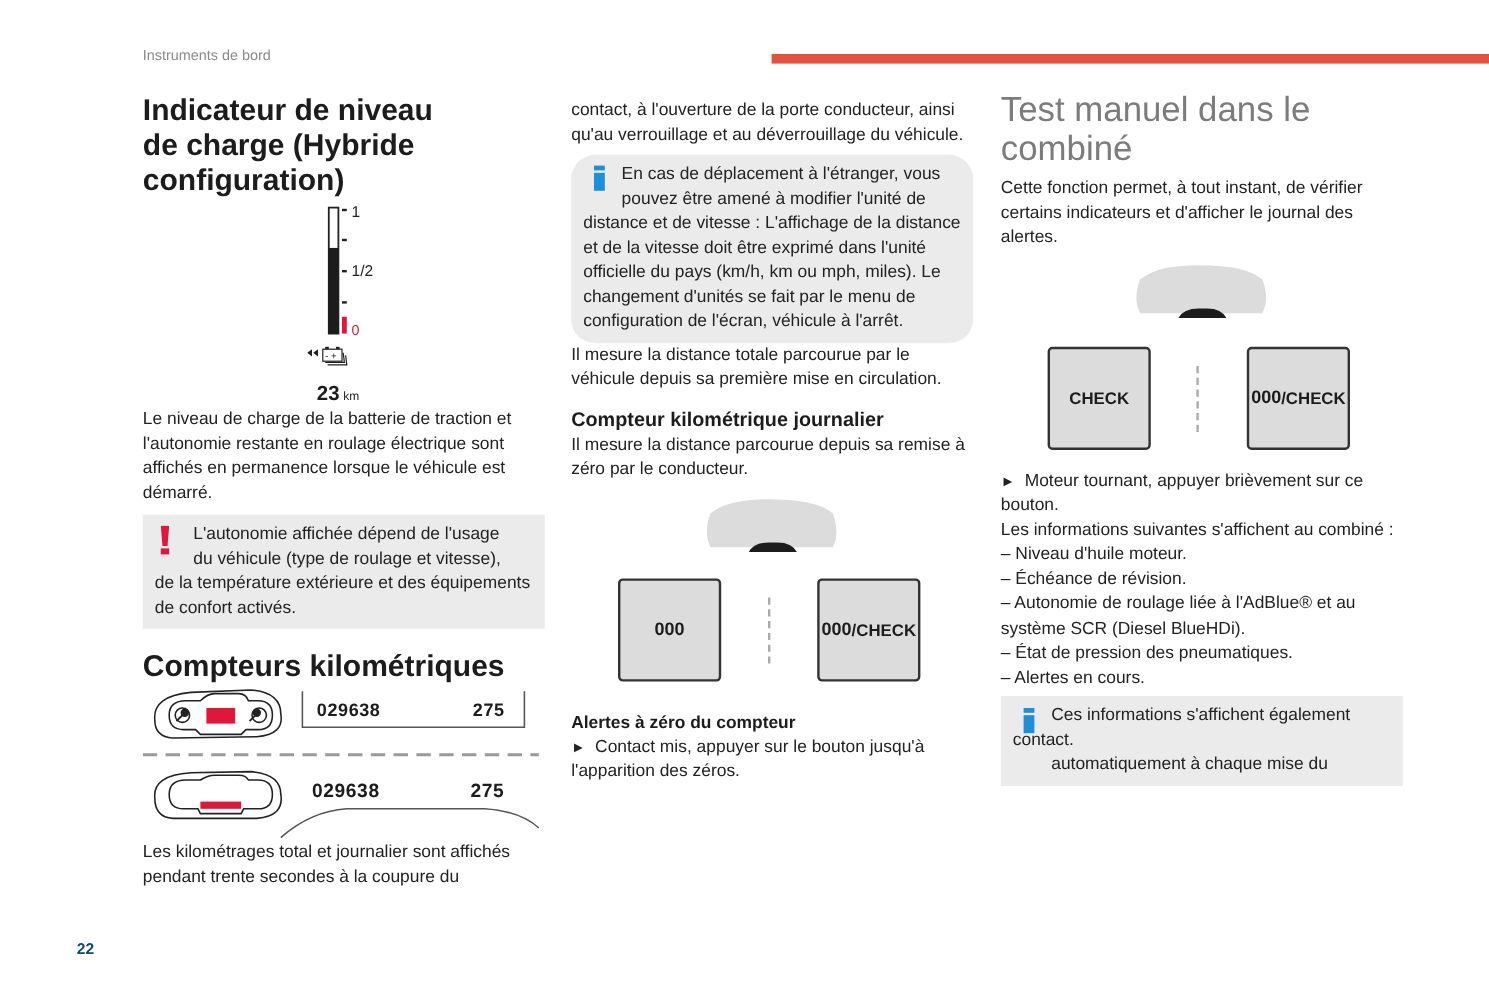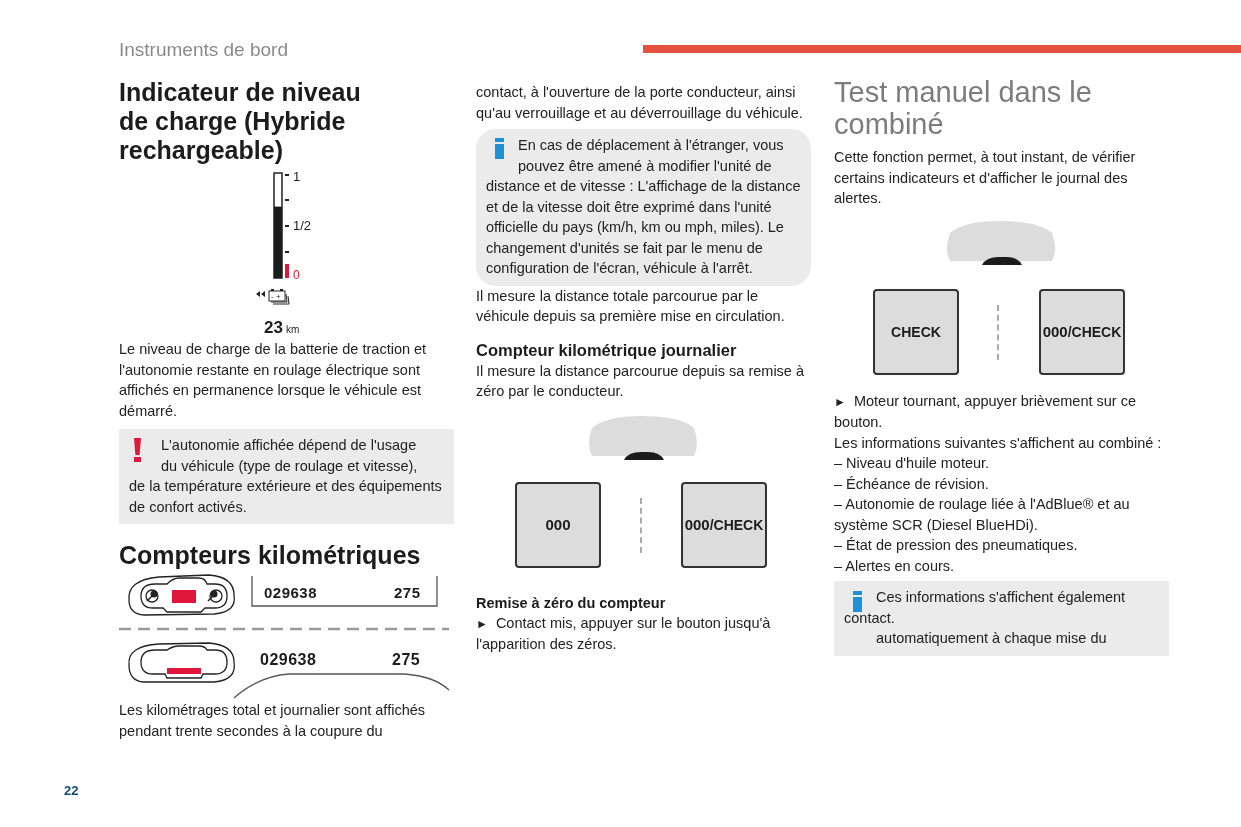--- a/index.html
+++ b/index.html
@@ -1,19 +1,19 @@
 <!DOCTYPE html>
 <html><head>
 <meta charset="utf-8">
 <style>
   html, body { margin:0; padding:0; background:#ffffff; }
   body { width:1241px; height:827px; position:relative; overflow:hidden;
          font-family:"Liberation Sans", sans-serif; color:#222; }
   .abs { position:absolute; }
-  .section-label { left:119px; top:39px; font-size:19px; color:#8a8a8a; }
+  .section-label { left:119px; top:39px; font-size:12px; color:#8a8a8a; }
   .red-bar { left:643px; top:45px; width:598px; height:8px; background:#e5513f; }
   .page-num { left:64px; top:783px; font-size:13px; font-weight:bold; color:#0c4a6e; }
 
   .col { position:absolute; width:335px; }
   .col1 { left:119px; top:78px; }
   .col2 { left:476px; top:82px; }
   .col3 { left:834px; top:76px; }
 
   .h1 { font-size:25px; font-weight:bold; line-height:29px; color:#1c1c1c; margin:0; }
   .h1-light { font-size:29px; font-weight:normal; line-height:32px; color:#7c7c7c; margin:0; }
@@ -43,21 +43,21 @@
 </head>
 <body>
 
 <div class="abs section-label">Instruments de bord</div>
 <div class="abs red-bar"></div>
 
 <div class="col col1">
   <h1 class="h1">
     <span>Indicateur de niveau</span><br>
     <span>de charge (Hybride</span><br>
-    <span>rechargeable)</span>
+    <span>configuration)</span>
   </h1>
 
   <div class="gauge-wrap">
     <svg width="335" height="175" viewBox="0 0 335 175">
       <rect x="155" y="8" width="8" height="105" fill="#fff" stroke="#222" stroke-width="1.5"></rect>
       <rect id="gauge-fill" x="155" y="41.599999999999994" width="8" height="71.4" fill="#1c1c1c"></rect>
       <rect x="166" y="9" width="4" height="2" fill="#222"></rect>
       <rect x="166" y="34" width="4" height="2" fill="#222"></rect>
       <rect x="166" y="60" width="4" height="2" fill="#222"></rect>
       <rect x="166" y="86" width="4" height="2" fill="#222"></rect>
@@ -153,21 +153,21 @@
     <div class="fig-box" style="left:39px; top:80px;">
       <span>000</span>
     </div>
     <div class="dash-v" style="left:164px; top:96px;"></div>
     <div class="fig-box" style="left:205px; top:80px;">
       <span>000</span>
         <span class="small">/CHECK</span>
     </div>
   </div>
 
-  <h4 class="h4" style="margin-top:3px;">Remise à zéro du compteur</h4>
+  <h4 class="h4" style="margin-top:3px;">Alertes à zéro du compteur</h4>
   <p class="p"><span class="bullet">►</span><span>Contact mis, appuyer sur le bouton jusqu'à l'apparition des zéros.</span></p>
 </div>
 
 <div class="col col3">
   <h1 class="h1-light">
     <span>Test manuel dans le</span><br>
     <span>combiné</span>
   </h1>
   <p class="p" style="margin-top:7px;">Cette fonction permet, à tout instant, de vérifier certains indicateurs et d'afficher le journal des alertes.</p>
 

